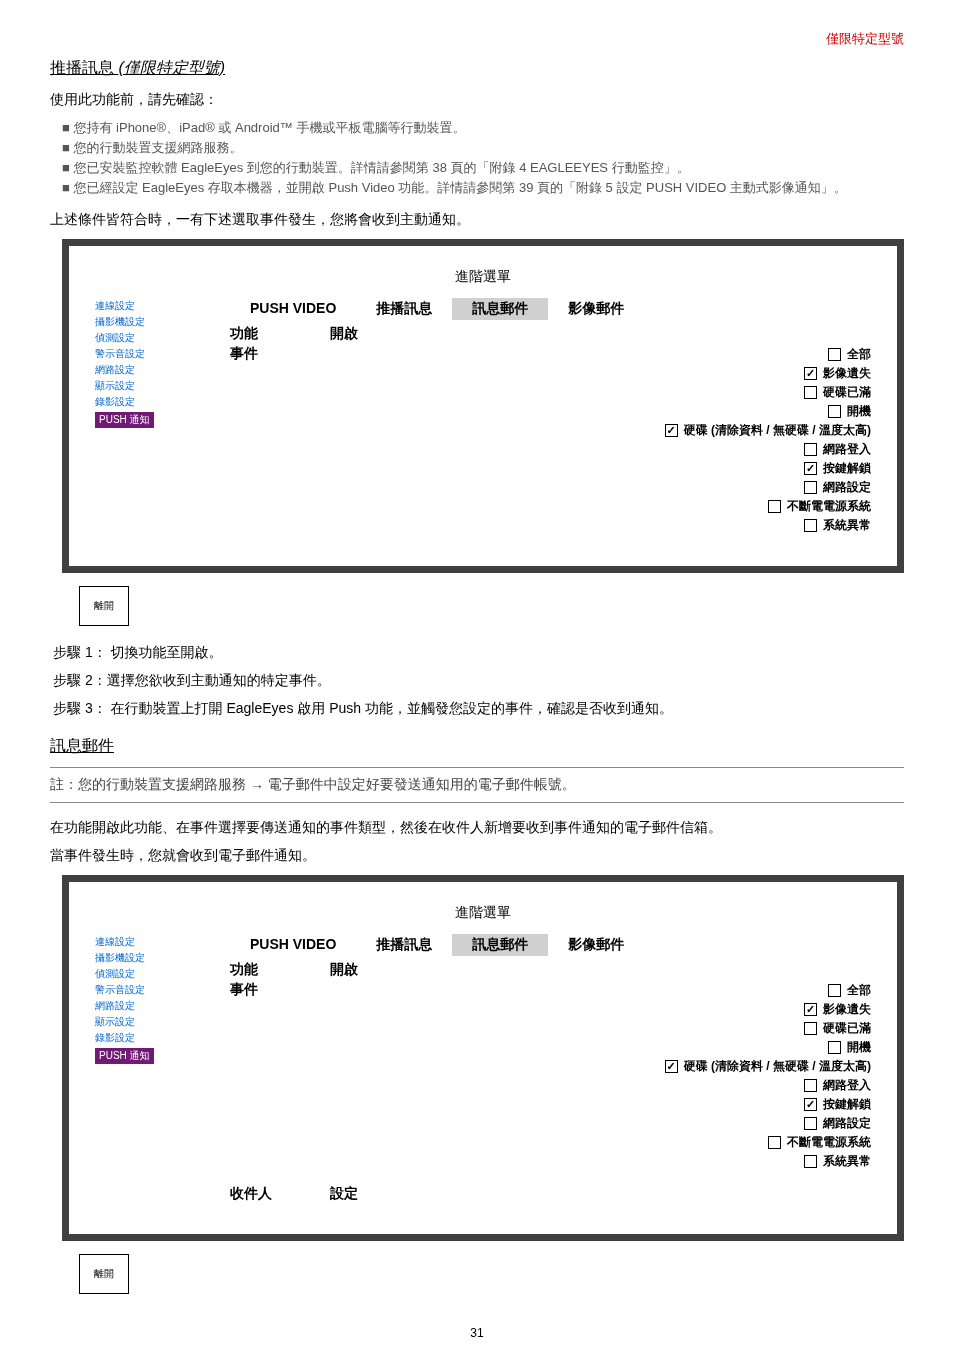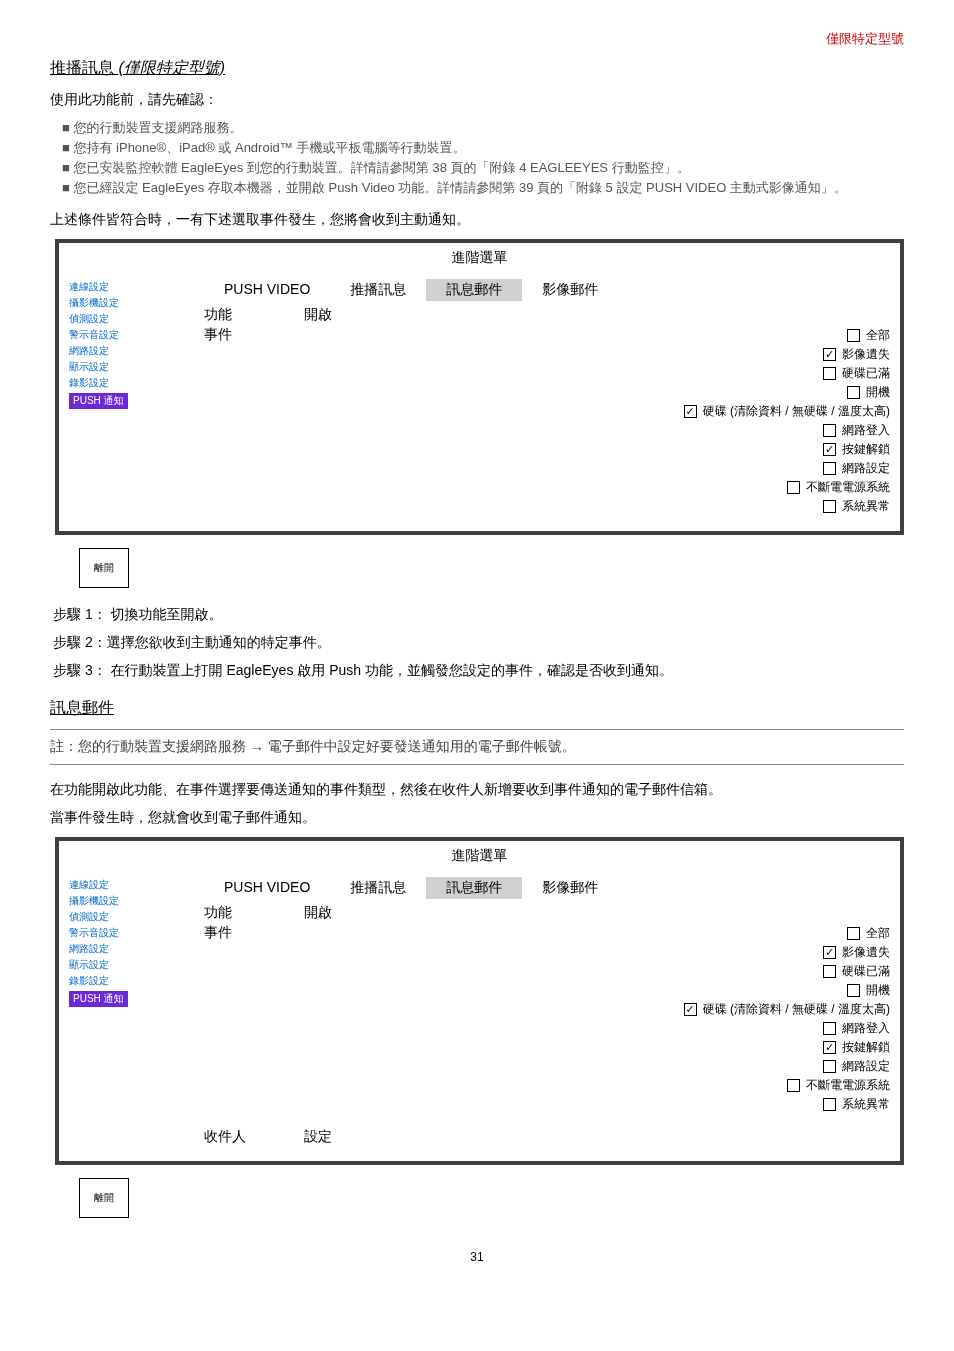--- a/index.html
+++ b/index.html
@@ -37,63 +37,64 @@
       color: #555;
     }
     .bullet-list li {
       margin: 2px 0;
     }
     .bullet-list li::before {
       content: "■ ";
       color: #555;
     }
     .menu-box {
-      border: 4px solid #404040;
-      margin: 6px 0 14px 5px;
-      padding: 0;
+      border: 7px solid #404040;
+      margin: 6px 0 14px 12px;
+      padding: 16px;
     }
     .menu-title {
       text-align: center;
       padding: 6px 0;
       font-size: 14px;
     }
     .menu-body {
       display: flex;
       padding: 6px 10px 14px 10px;
     }
     .sidebar {
       width: 105px;
       flex-shrink: 0;
     }
     .sidebar-item {
       color: #0066cc;
       font-size: 10px;
       padding: 1px 0;
     }
     .sidebar-item.active {
-      background: #6d28d9;
+      background: #701a75;
       color: #fff;
       padding: 1px 4px;
       display: inline-block;
     }
     .tabs-row {
       display: flex;
       margin-bottom: 4px;
     }
     .tab {
       padding: 2px 20px;
       font-size: 14px;
       color: #000;
     }
     .tab.active {
       background: #d0d0d0;
     }
     .content-col {
       flex: 1;
       padding-left: 30px;
+      font-weight: bold;
     }
     .row {
       display: flex;
       align-items: flex-start;
       padding: 1px 0;
     }
     .label {
       width: 100px;
       font-size: 14px;
     }
@@ -155,22 +156,22 @@
 <div class="header-right">僅限特定型號</div>
 
 <div class="section-title">
   <span>推播訊息</span>
   <span class="sub">(僅限特定型號)</span>
 </div>
 
 <div class="para">使用此功能前，請先確認：</div>
 
 <ul class="bullet-list">
+  <li>您持有 iPhone®、iPad® 或 Android™ 手機或平板電腦等行動裝置。</li>
   <li>您的行動裝置支援網路服務。</li>
-  <li>您持有 iPhone®、iPad® 或 Android™ 手機或平板電腦等行動裝置。</li>
   <li>您已安裝監控軟體 EagleEyes 到您的行動裝置。詳情請參閱第 38 頁的「附錄 4 EAGLEEYES 行動監控」。</li>
   <li>您已經設定 EagleEyes 存取本機器，並開啟 Push Video 功能。詳情請參閱第 39 頁的「附錄 5 設定 PUSH VIDEO 主動式影像通知」。</li>
 </ul>
 
 <div class="para">上述條件皆符合時，一有下述選取事件發生，您將會收到主動通知。</div>
 
 
 <div class="menu-box">
   <div class="menu-title">進階選單</div>
   <div class="menu-body">

